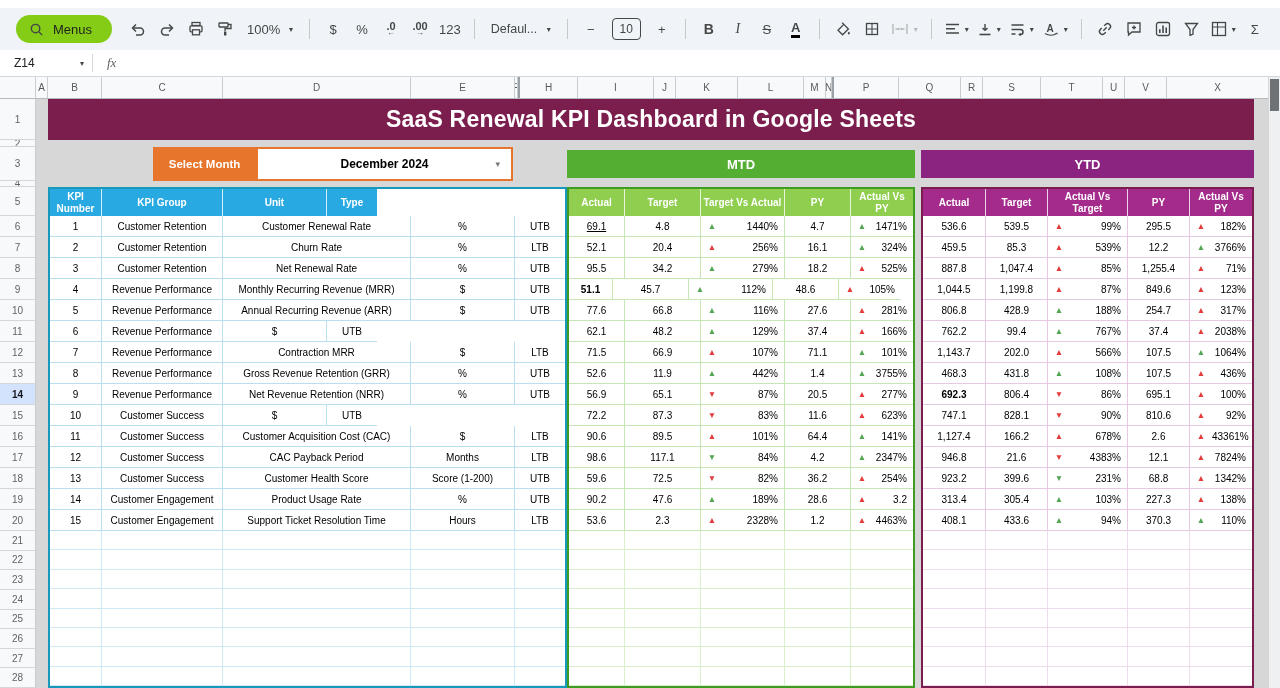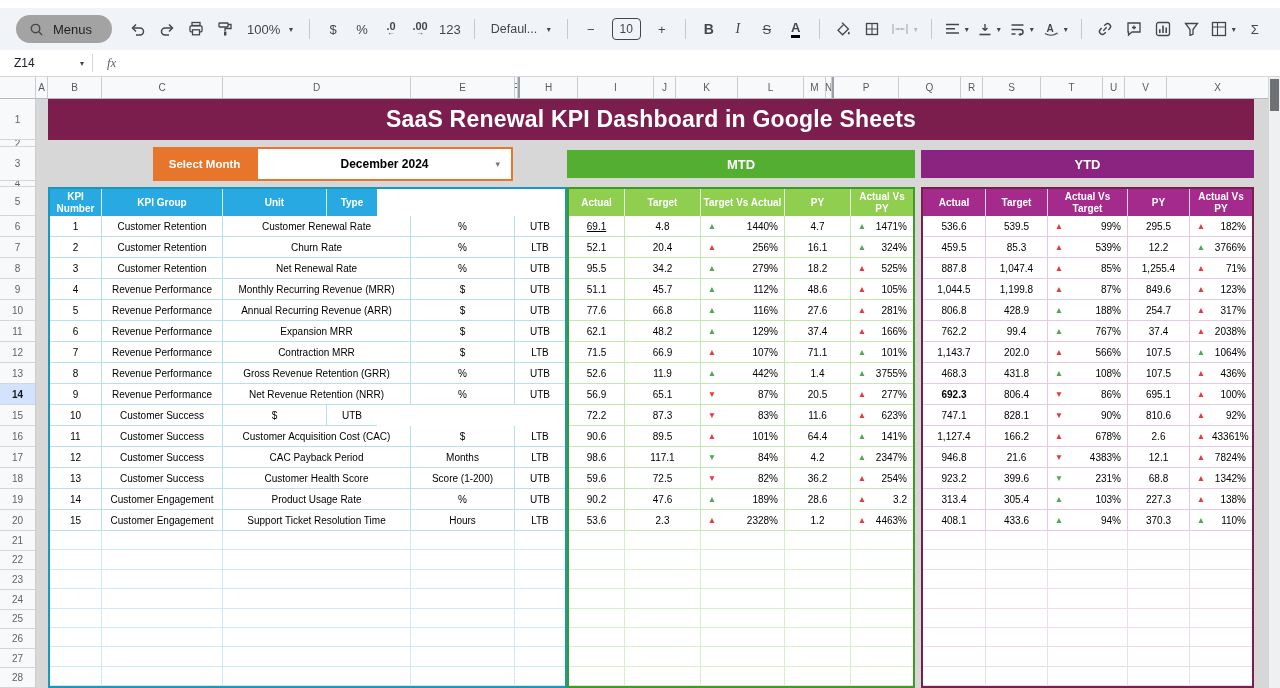--- a/index.html
+++ b/index.html
@@ -3,21 +3,21 @@
 <meta charset="utf-8">
 <style>
   html,body{margin:0;padding:0;}
   body{font-family:"Liberation Sans","DejaVu Sans",sans-serif;background:#fff;}
   .screen{position:relative;width:1280px;height:688px;background:#fff;overflow:hidden;}
 
   
   .topstrip{position:absolute;left:0;top:0;width:1280px;height:8px;background:#fff;}
   .toolbar{position:absolute;left:0;top:8px;width:1280px;height:42px;background:#f0f4f9;
            display:flex;align-items:center;padding-left:16px;box-sizing:border-box;gap:3px;}
-  .menus-pill{height:28px;background:#a3a3a3;border-radius:15px;display:flex;align-items:center;gap:9px;
+  .menus-pill{height:28px;background:#84cc16;border-radius:15px;display:flex;align-items:center;gap:9px;
               padding:0 20px 0 13px;font-size:13px;color:#1f1f1f;margin-right:10px;cursor:default;}
   .tbtn{height:26px;min-width:26px;border-radius:4px;display:flex;align-items:center;justify-content:center;
         color:#444746;font-size:13px;gap:2px;padding:0 3px;box-sizing:border-box;}
   .dd{font-size:8px;color:#444746;margin-left:3px;}
   .sep{width:1px;height:20px;background:#c6c9c7;margin:0 7px;flex:none;}
   .fs-box{width:27px;height:20px;border:1px solid #444746;border-radius:4px;display:flex;align-items:center;
           justify-content:center;font-size:12px;color:#444746;margin:0 5px;}
   .b-bold{font-weight:bold;font-size:14px;}
   .b-italic{font-style:italic;font-family:"Liberation Serif",serif;font-size:14px;}
   .b-strike{text-decoration:line-through;font-size:13px;}
@@ -322,21 +322,20 @@
           <div class="trow">
             <div class="dc" style="width: 52px;">5</div>
             <div class="dc" style="width: 121px;">Revenue Performance</div>
             <div class="dc" style="width: 188px;">Annual Recurring Revenue (ARR)</div>
             <div class="dc" style="width: 104px;">$</div>
             <div class="dc" style="width: 50px;">UTB</div>
           </div>
           <div class="trow">
             <div class="dc" style="width: 52px;">6</div>
             <div class="dc" style="width: 121px;">Revenue Performance</div>
-            <div class="dc" style="width: 188px;">Expansion MRR</div>
             <div class="dc" style="width: 104px;">$</div>
             <div class="dc" style="width: 50px;">UTB</div>
           </div>
           <div class="trow">
             <div class="dc" style="width: 52px;">7</div>
             <div class="dc" style="width: 121px;">Revenue Performance</div>
             <div class="dc" style="width: 188px;">Contraction MRR</div>
             <div class="dc" style="width: 104px;">$</div>
             <div class="dc" style="width: 50px;">LTB</div>
           </div>
@@ -497,21 +496,21 @@
               <div class="ac ag">▲</div>
               <div class="pc">279%</div>
             </div>
             <div class="dc" style="width: 66px;">18.2</div>
             <div class="grp" style="width: 62px;">
               <div class="ac ar">▲</div>
               <div class="pc">525%</div>
             </div>
           </div>
           <div class="trow">
-            <div class="dc" style="width: 56px;">51.1</div>
+            <div class="dc" style="width: 44px; font-weight: bold;">51.1</div>
             <div class="dc" style="width: 76px;">45.7</div>
             <div class="grp" style="width: 84px;">
               <div class="ac ag">▲</div>
               <div class="pc">112%</div>
             </div>
             <div class="dc" style="width: 66px;">48.6</div>
             <div class="grp" style="width: 62px;">
               <div class="ac ar">▲</div>
               <div class="pc">105%</div>
             </div>

